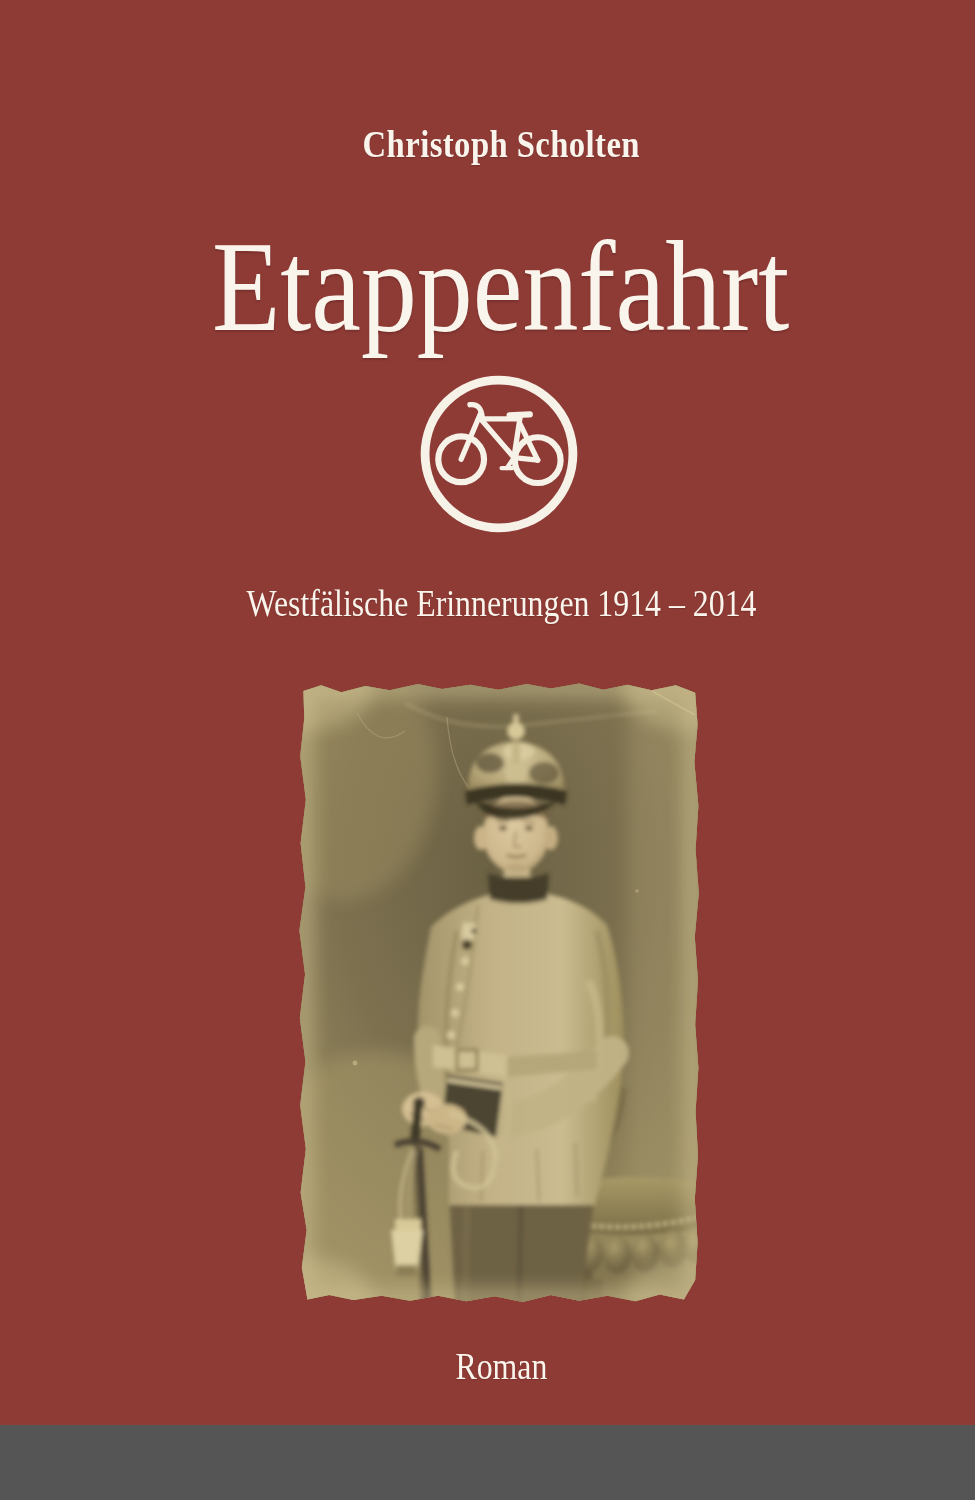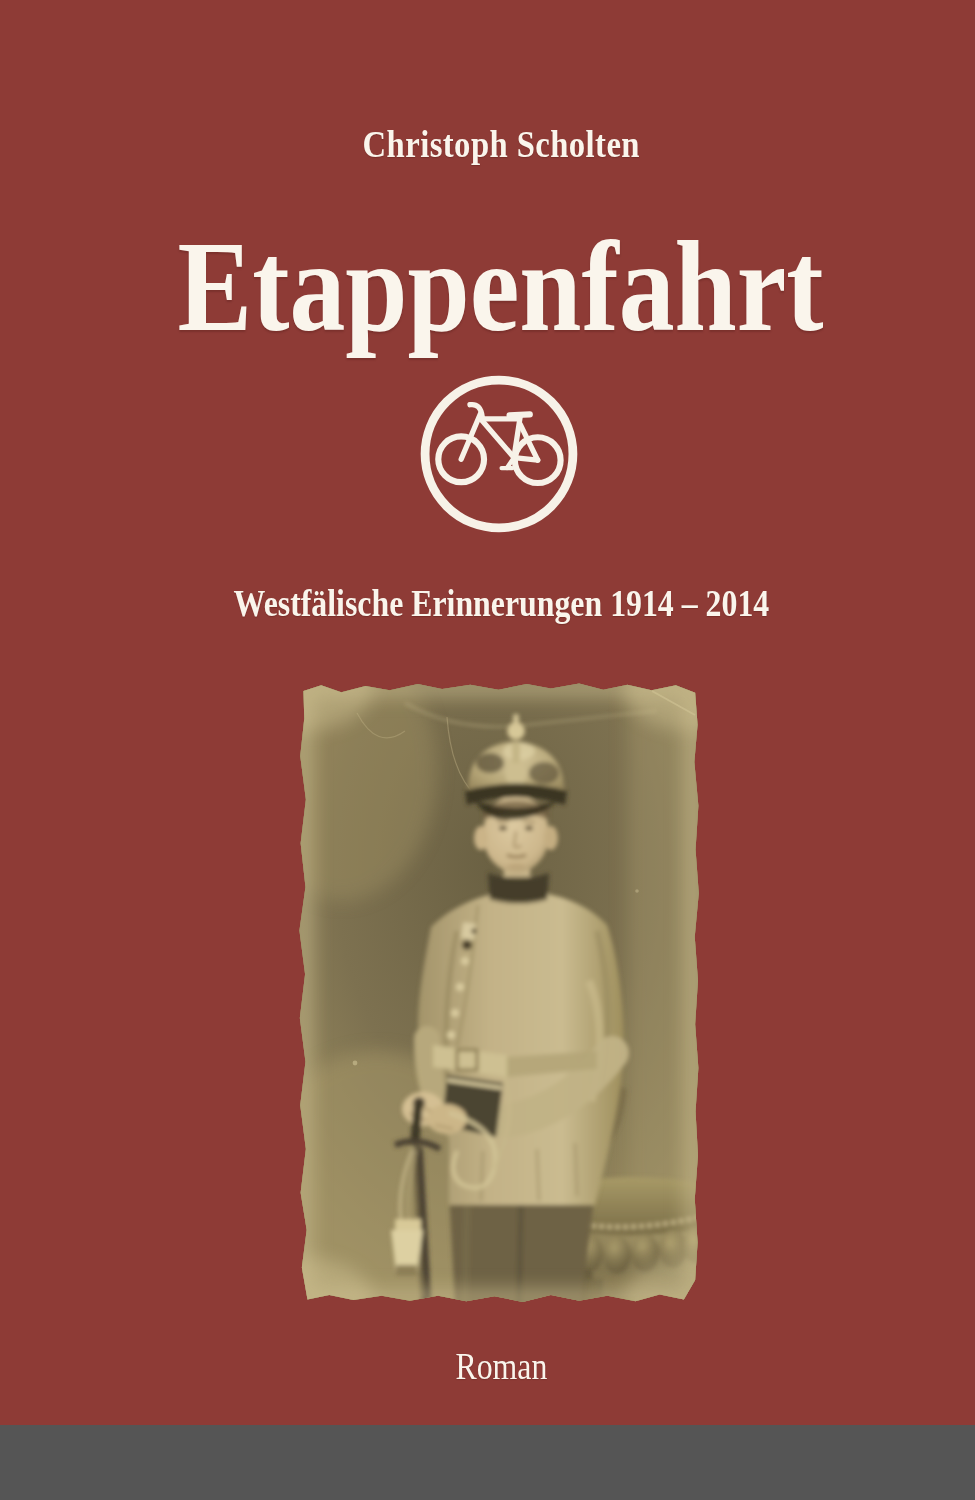--- a/index.html
+++ b/index.html
@@ -8,23 +8,23 @@
     width:975px;height:1425px;
     background:#8E3B36;
     overflow:hidden;
     font-family:"Liberation Serif","DejaVu Serif",serif;
     color:#FAF5EC;
   }
   .centered{position:absolute;left:27px;right:0;text-align:center;}
   .squeeze{display:inline-block;transform:scaleX(0.86);transform-origin:center;white-space:nowrap;}
   .author{top:122px;font-size:38px;font-weight:bold;letter-spacing:0.5px;
           text-shadow:0 1px 1px rgba(80,25,22,0.35);}
-  .title{top:221px;font-size:130px;font-weight:bold;line-height:1;
+  .title{top:221px;font-size:130px;font-weight:normal;line-height:1;
          text-shadow:0 2px 2px rgba(80,25,22,0.30);}
-  .subtitle{top:582px;font-size:37px;font-weight:bold;
+  .subtitle{top:582px;font-size:37px;font-weight:normal;
             text-shadow:0 1px 1px rgba(80,25,22,0.35);}
   .genre{top:1345px;font-size:37px;font-weight:normal;
          text-shadow:0 1px 1px rgba(80,25,22,0.3);font-family:Liberation Serif, serif;}
   .badge{
     position:absolute;left:411px;top:366px;width:176px;height:176px;
   }
   .photo{
     position:absolute;left:297px;top:681px;width:403px;height:624px;
     background:#958659;
     clip-path:polygon(

